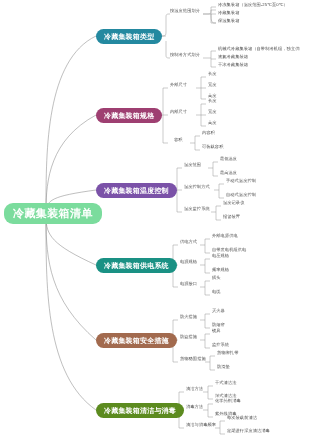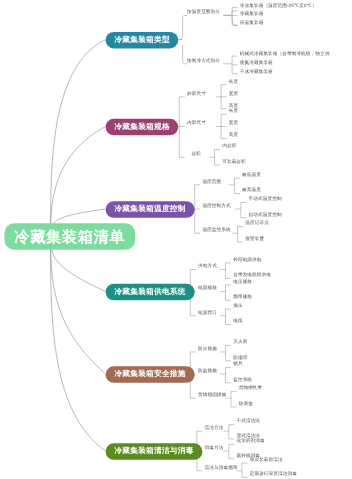--- a/index.html
+++ b/index.html
@@ -28,21 +28,21 @@
   .node {
     position: absolute;
     box-sizing: border-box;
     white-space: nowrap;
   }
   
   .root {
     background: #7bdc9d;
     color: #ffffff;
     border-radius: 9px;
-    font-size: 14px;
+    font-size: 11px;
     font-weight: bold;
     letter-spacing: 0.4px;
     padding: 5px 9px;
     text-align: left;
     line-height: 1;
   }
   
   .lvl1 {
     color: #ffffff;
     border-radius: 8px;

